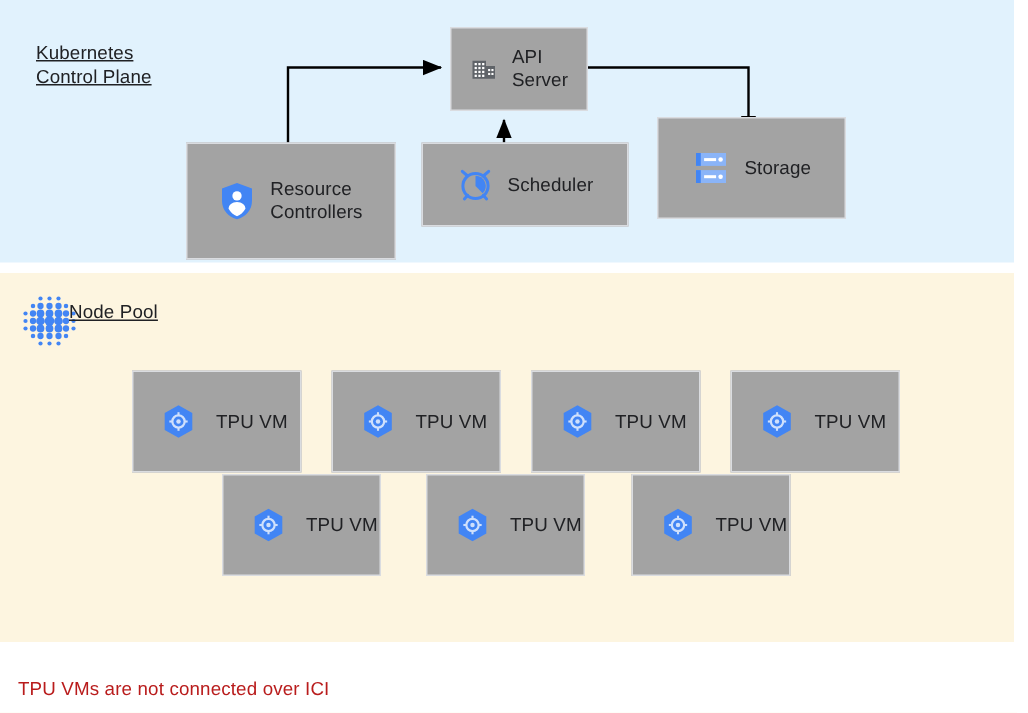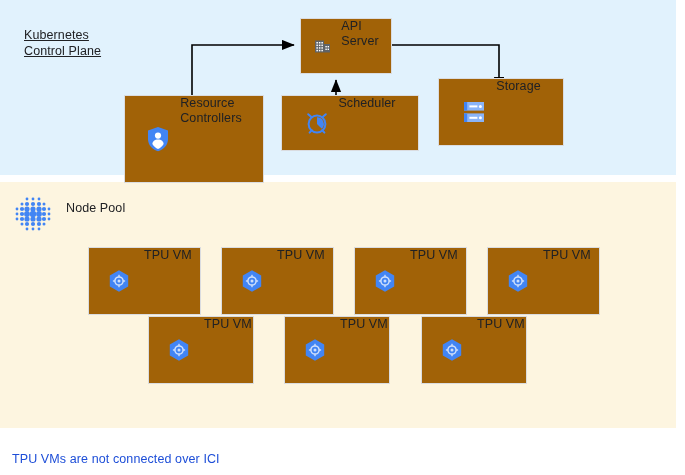--- a/index.html
+++ b/index.html
@@ -48,53 +48,55 @@
     white-space: pre-line;
     letter-spacing: 0.1px;
   }
   .title-control-plane {
     left: 24px;
     top: 27px;
     text-align: left;
     text-decoration: underline;
   }
   .title-node-pool {
-    left: 66px;
+    left: 46px;
     top: 200px;
+    text-decoration: underline;
   }
 
   
   .node-box {
     position: absolute;
     box-sizing: border-box;
-    background: #a16207;
+    background: #a3a3a3;
     border: 1px solid #dadce0;
     display: flex;
     flex-direction: row;
+    align-items: center;
     justify-content: center;
   }
   .node-box .node-label {
     font-size: 12.5px;
     line-height: 15px;
     color: #202124;
     white-space: pre-line;
     letter-spacing: 0.1px;
   }
   .node-icon {
     flex: 0 0 auto;
     display: flex;
     align-items: center;
     justify-content: center;
   }
 
   
   .box-api-server  { left: 300px; top: 18px;  width: 92px;  height: 56px; }
   .box-api-server .node-icon { margin-right: 8px; }
 
-  .box-resource-controllers { left: 124px; top: 95px; width: 140px; height: 88px; }
+  .box-resource-controllers { left: 124px; top: 95px; width: 140px; height: 78px; }
   .box-resource-controllers .node-icon { margin-right: 10px; }
 
   .box-scheduler   { left: 281px; top: 95px; width: 138px; height: 56px; }
   .box-scheduler .node-icon { margin-right: 8px; }
 
   .box-storage     { left: 438px; top: 78px; width: 126px; height: 68px; }
   .box-storage .node-icon { margin-right: 9px; }
 
   
   .box-tpu {
@@ -112,21 +114,21 @@
     height: 475px;
     pointer-events: none;
   }
 
   
   .caption {
     position: absolute;
     left: 12px;
     top: 452px;
     font-size: 12.5px;
-    color: #1d4ed8;
+    color: #b91c1c;
     letter-spacing: 0.1px;
   }
 </style>
 </head>
 <body>
 
 <div class="canvas">
 
   <div class="panel panel-control-plane"></div>
 

